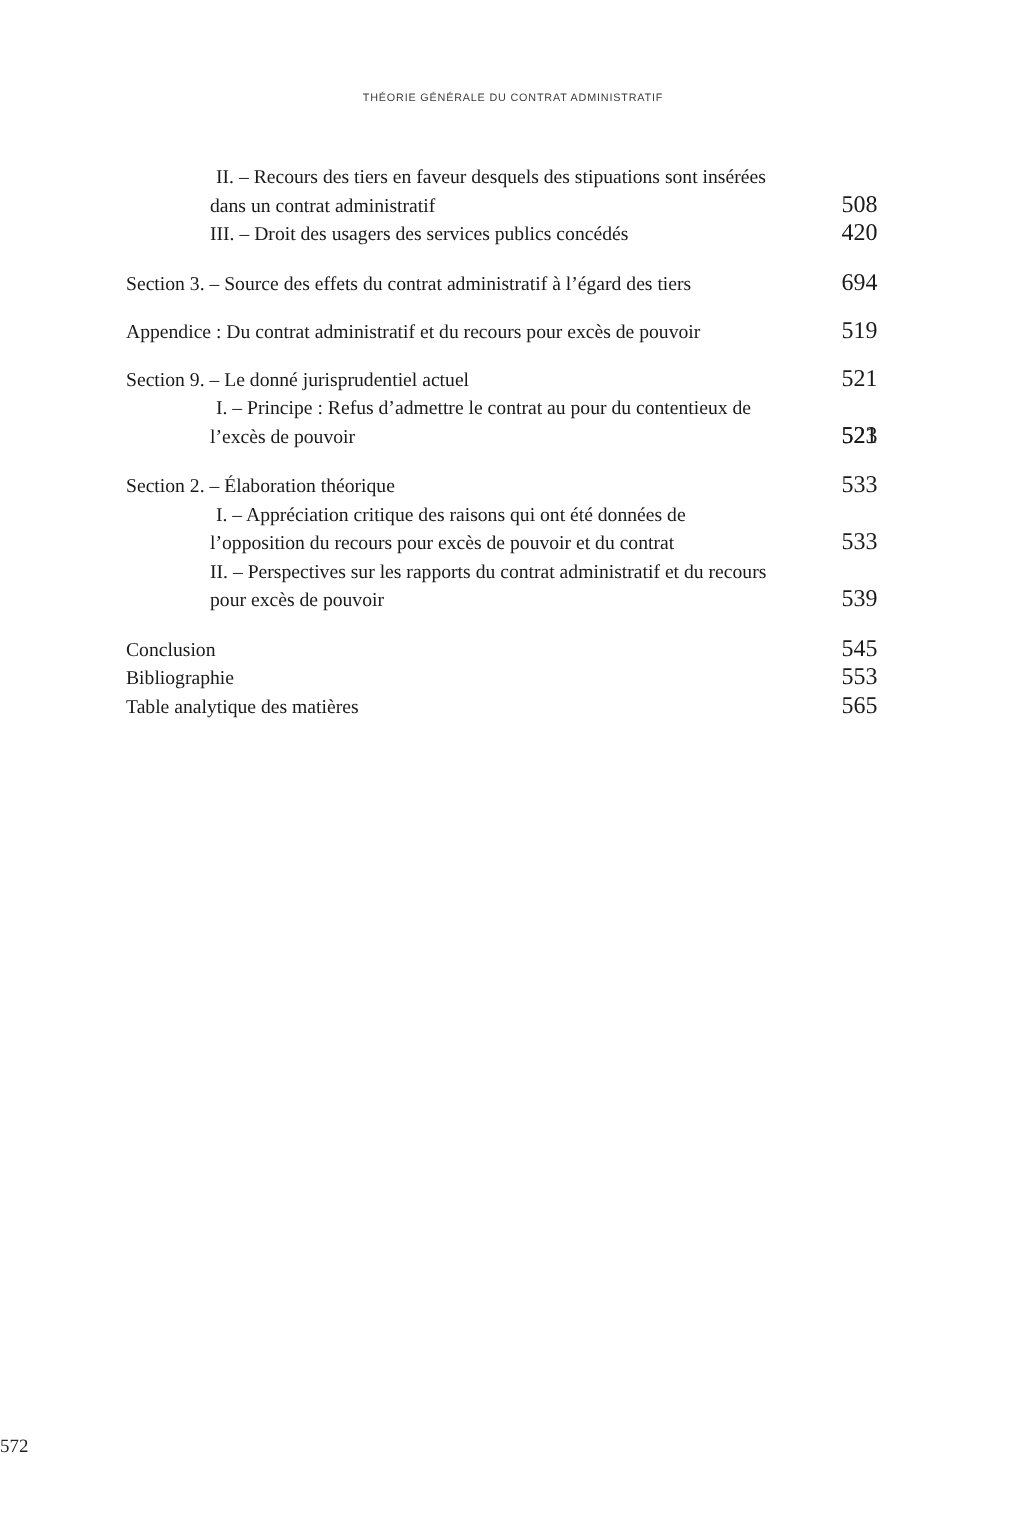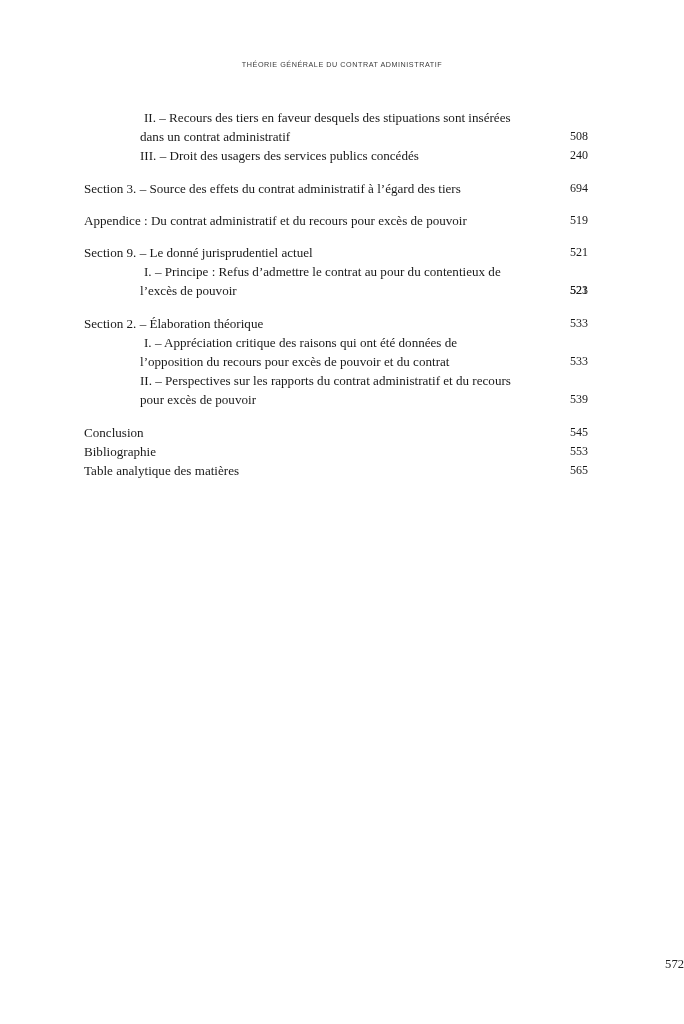--- a/index.html
+++ b/index.html
@@ -62,53 +62,53 @@
   .lvl-0 .txt { margin-left: 0; }
   .lvl-1 .txt { margin-left: 56px; }
 
   
   .hang .txt { text-indent: 4px; }
 
   .pageno {
     position: absolute;
     right: 0;
     width: 30px;
-    text-align: right;
-    font-size: 12px;
+    text-align: center;
+    font-size: 16px;
     line-height: 19.2px;
   }
   .pageno.last  { bottom: 0; }
 
   
   .folio {
     position: absolute;
     top: 957px;
     left: 0;
     width: 684px;
-    text-align: right;
+    text-align: left;
     font-size: 12.6px;
     color: #222;
   }
 </style>
 </head>
 <body>
 
 <div class="page">
 
   <div class="running-head">THÉORIE GÉNÉRALE DU CONTRAT ADMINISTRATIF</div>
 
   <div class="toc" id="toc-root">
       <div class="block">
         <div class="entry lvl-1 hang">
           <span class="txt">II. – Recours des tiers en faveur desquels des stipuations sont insérées dans un contrat administratif</span>
           <span class="pageno last">508</span>
         </div>
         <div class="entry lvl-1">
           <span class="txt">III. – Droit des usagers des services publics concédés</span>
-          <span class="pageno last">240</span>
+          <span class="pageno last">420</span>
         </div>
       </div>
       <div class="gap-md"></div>
       <div class="block">
         <div class="entry lvl-0">
           <span class="txt">Section 3. – Source des effets du contrat administratif à l’égard des tiers</span>
           <span class="pageno last">694</span>
         </div>
       </div>
       <div class="gap-md"></div>

